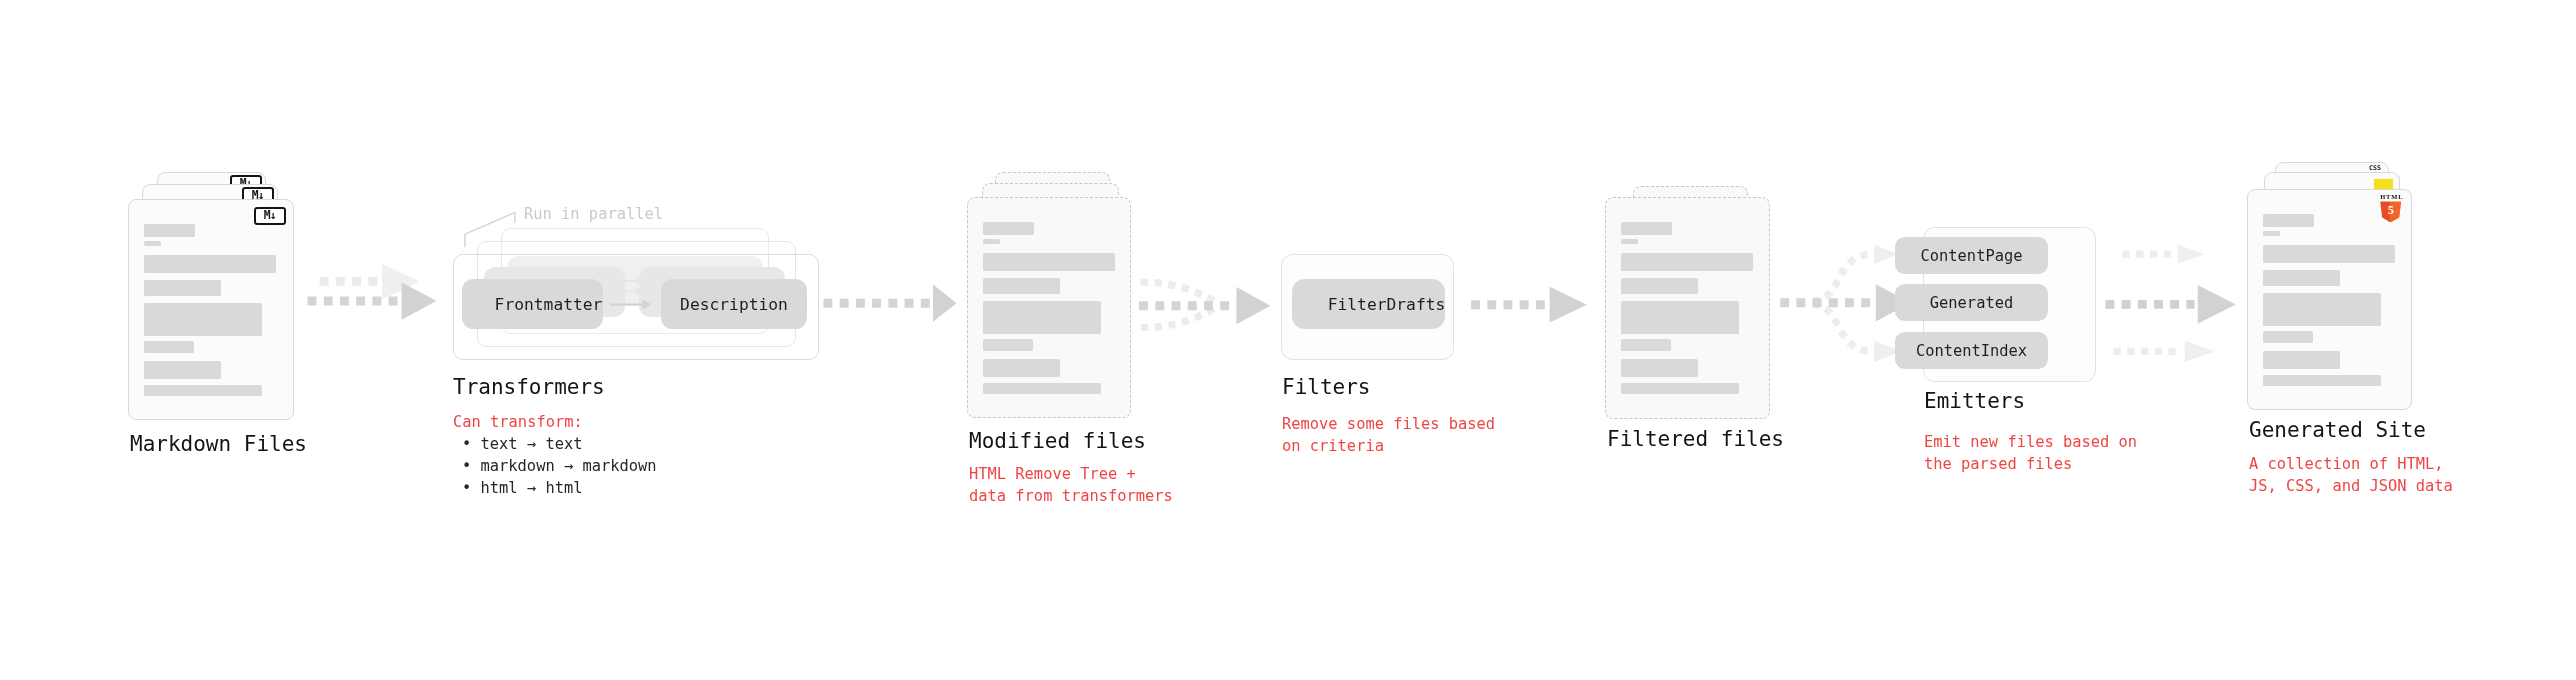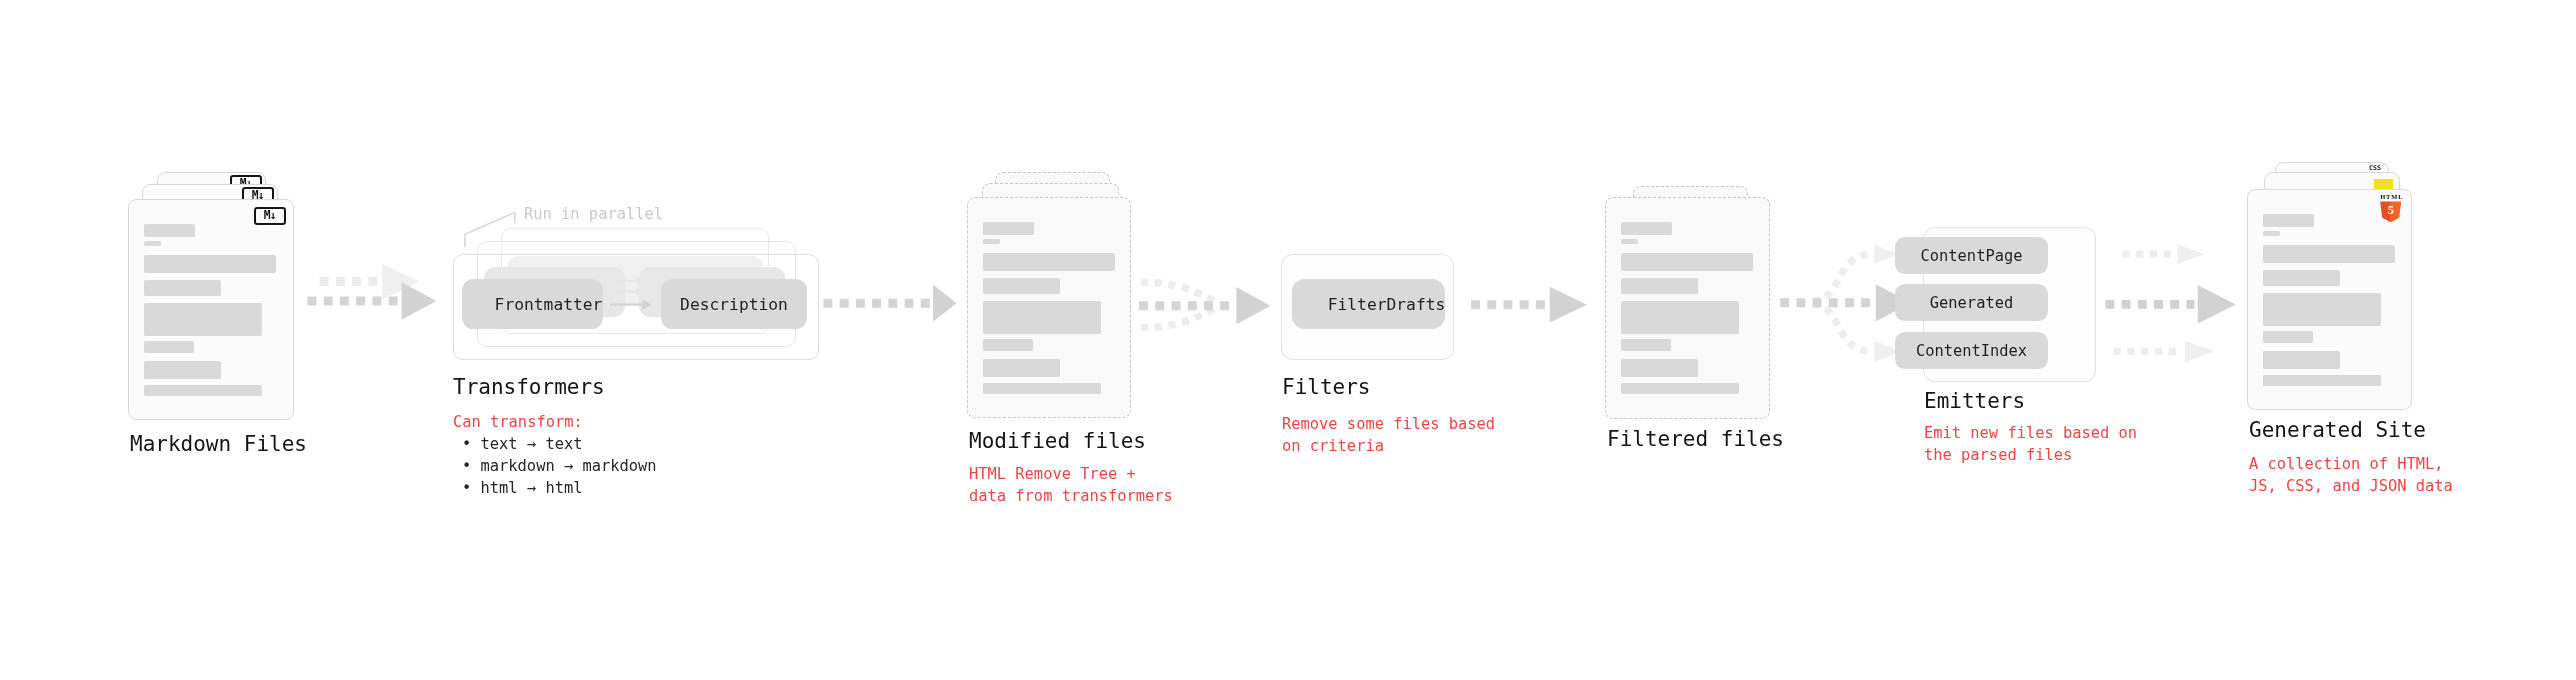--- a/index.html
+++ b/index.html
@@ -177,21 +177,21 @@
   <polygon points="121,127 121,153 155,140" fill="#efefef"></polygon>
   <line x1="5" y1="80" x2="118" y2="80" stroke="#d4d4d4" stroke-width="11" stroke-dasharray="11 9"></line>
   <polygon points="123,57 123,103 166,80" fill="#d2d2d2"></polygon>
 </svg>
 
 <div class="panel" style="left:1923px;top:227px;width:173px;height:155px;"></div>
 <div class="pill epill" style="top:237px;">ContentPage</div>
 <div class="pill epill" style="top:284px;">Generated</div>
 <div class="pill epill" style="top:332px;">ContentIndex</div>
 <div class="h" style="left:1924px;top:389px;">Emitters</div>
-<div class="sub" style="left:1924px;top:422px;">Emit new files based on
+<div class="sub" style="left:1924px;top:431px;">Emit new files based on
 the parsed files</div>
 
 <svg style="left:2101px;top:238px;" width="140" height="132" viewBox="0 0 172 163">
   <line x1="26" y1="20" x2="92" y2="20" stroke="#ededed" stroke-width="9" stroke-dasharray="9 8"></line>
   <polygon points="94,8 94,32 128,20" fill="#efefef"></polygon>
   <line x1="5" y1="82" x2="115" y2="82" stroke="#d0d0d0" stroke-width="11" stroke-dasharray="11 9"></line>
   <polygon points="119,58 119,106 166,82" fill="#d2d2d2"></polygon>
   <line x1="15" y1="140" x2="100" y2="140" stroke="#ededed" stroke-width="9" stroke-dasharray="9 8"></line>
   <polygon points="103,127 103,153 140,140" fill="#efefef"></polygon>
 </svg>

